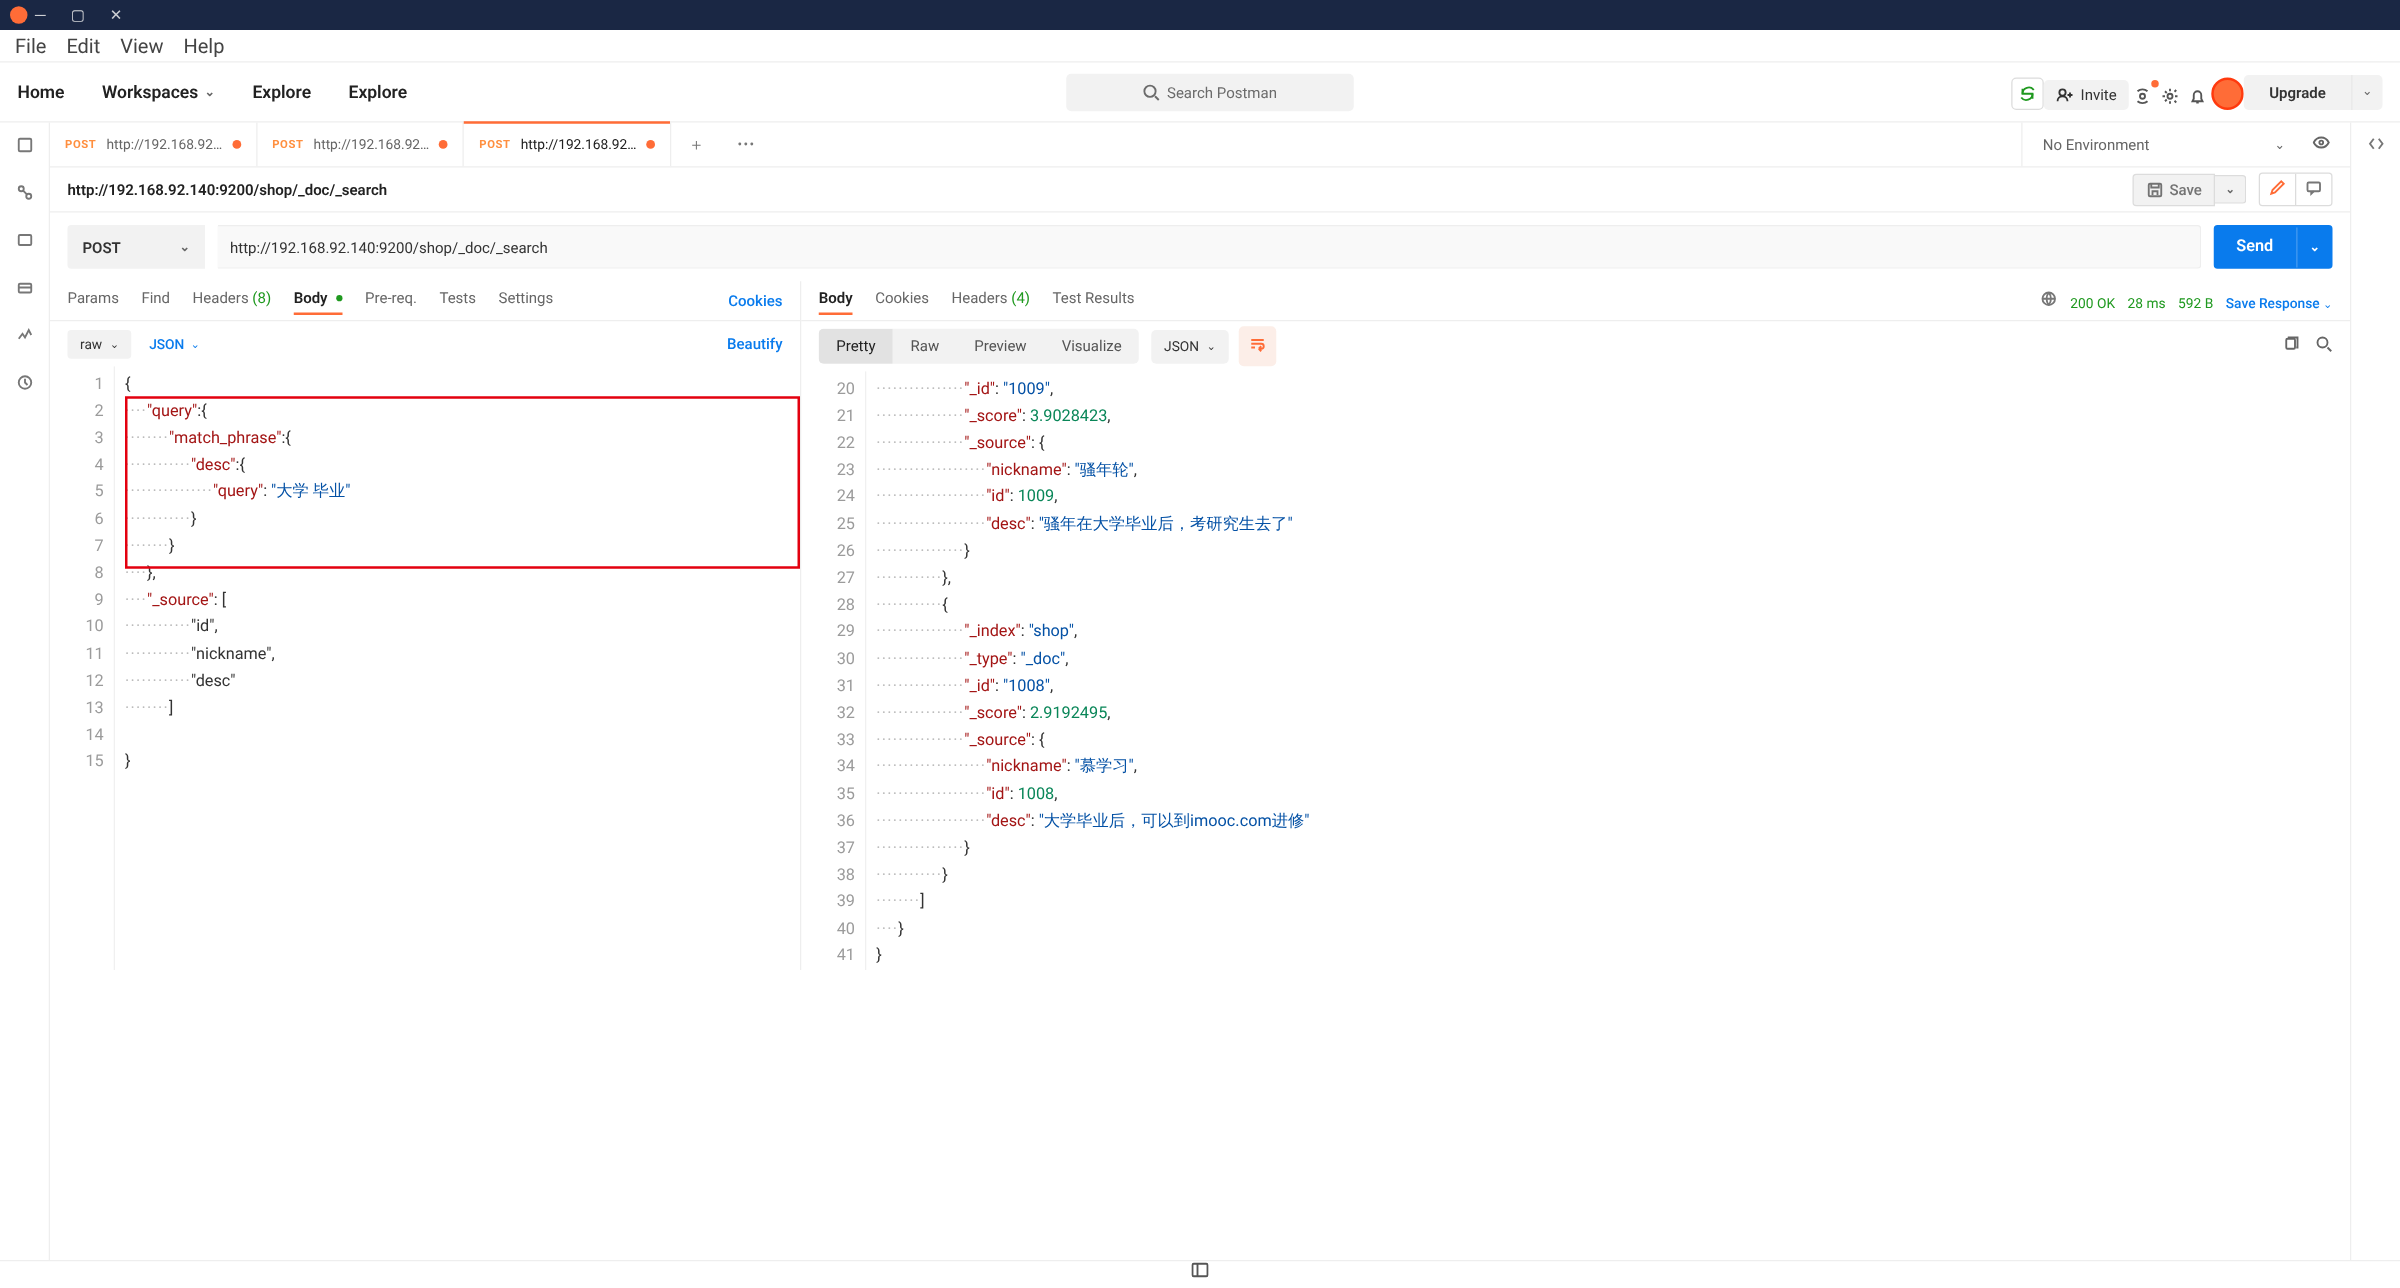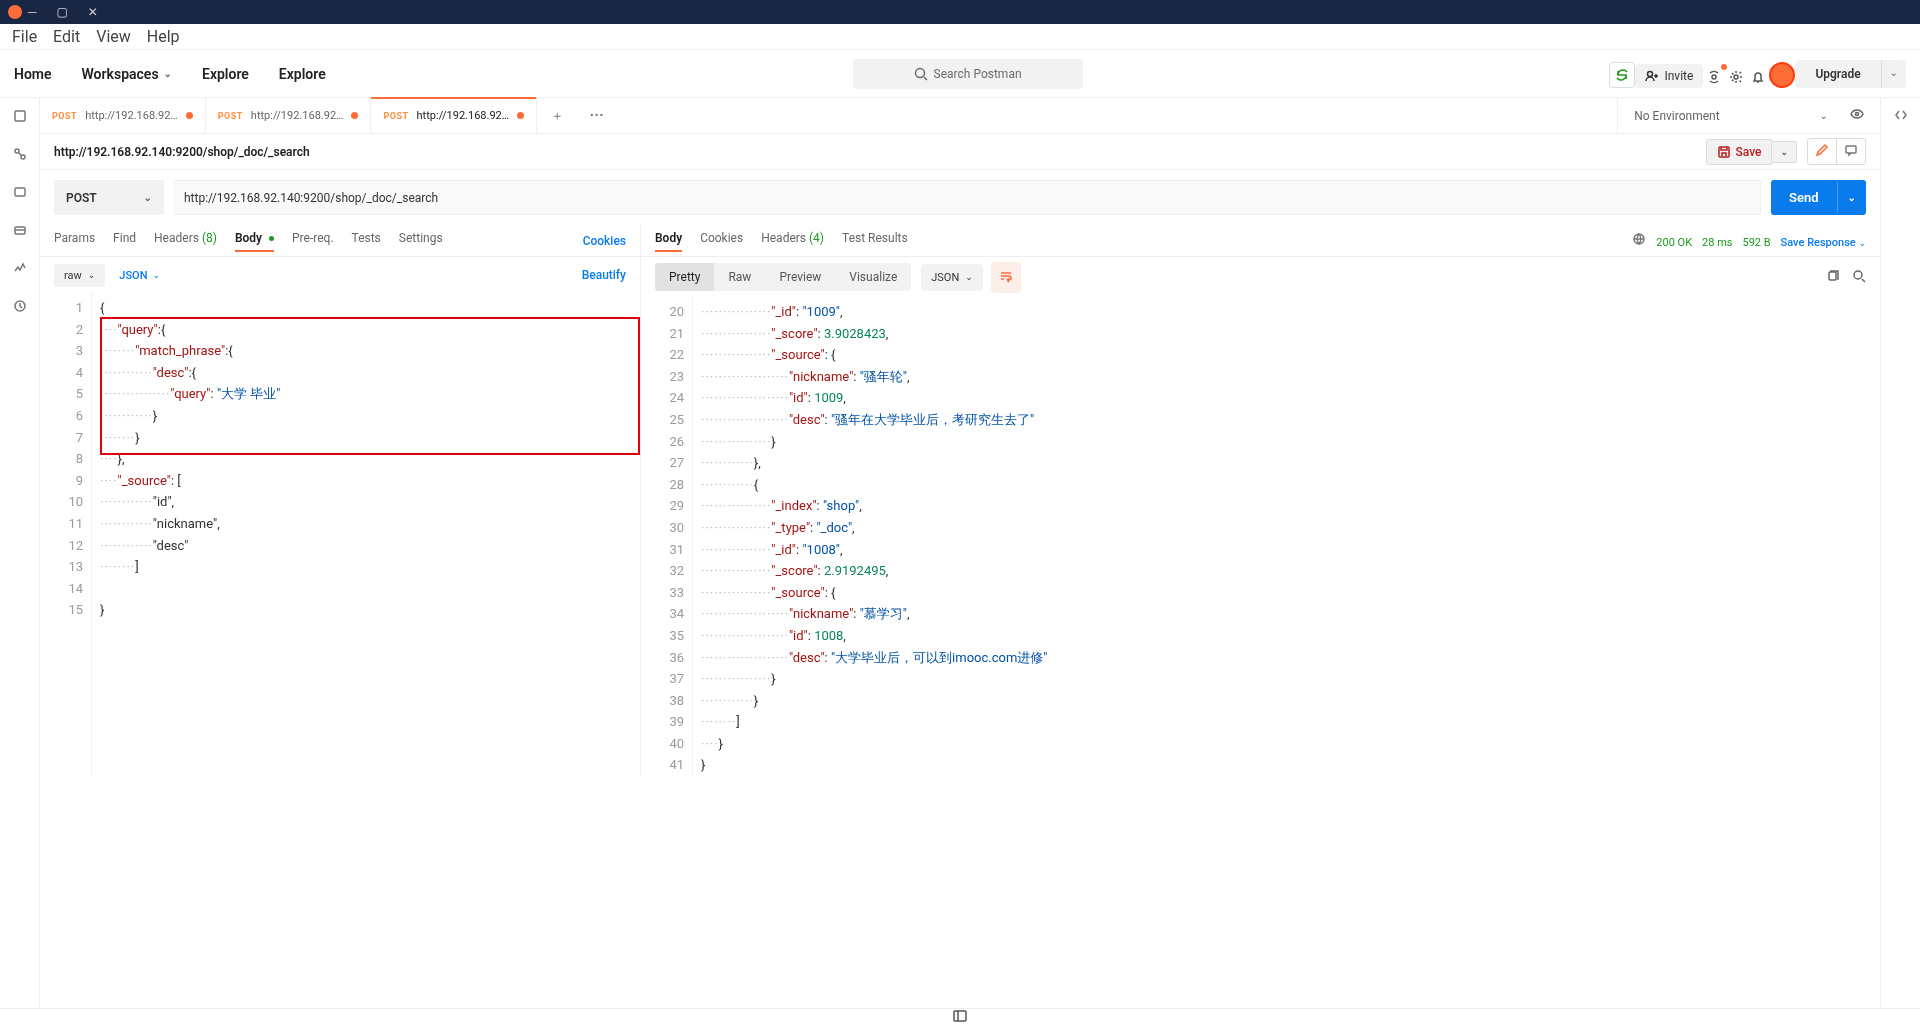--- a/index.html
+++ b/index.html
@@ -50,21 +50,21 @@
 .tab .tabdot { width: 7px; height: 7px; border-radius: 50%; background: #ff6c37; }
 .tabplus { width: 40px; display:flex; align-items:center; justify-content:center; color:#777; cursor:pointer; }
 .tabmore { width: 40px; display:flex; align-items:center; justify-content:center; color:#777; cursor:pointer; font-size:11px; letter-spacing:1px;}
 .envsel { margin-left: auto; display: flex; align-items: center; padding: 0 16px; gap: 100px; color: #666; border-left: 1px solid #eee; font-size: 12px; }
 .envsel .eyeicon { margin-left: 10px; }
 
 
 .titlerow { height: 36px; display: flex; align-items: center; padding: 0 14px; border-bottom: 1px solid #eee; font-size: 12px; font-weight: 600; }
 .titlerow .spacer { flex: 1; }
 .titlerow .savegrp { display: flex; align-items: center; }
-.titlerow .savebtn { display: flex; align-items:center; gap:5px; background: #f2f2f2; border: 1px solid #dcdcdc; border-radius: 3px 0 0 3px; padding: 5px 10px; cursor:pointer; color:#b91c1c; font-weight:500;margin-left:32px;}
+.titlerow .savebtn { display: flex; align-items:center; gap:5px; background: #f2f2f2; border: 1px solid #dcdcdc; border-radius: 3px 0 0 3px; padding: 5px 10px; cursor:pointer; color:#737373; font-weight:500;margin-left:32px;}
 .titlerow .savecaret { background: #f2f2f2; border: 1px solid #dcdcdc; border-left:none; border-radius: 0 3px 3px 0; padding: 5px 8px; cursor:pointer; font-size:9px; color:#666;}
 .titlerow .editbox { margin-left:10px; display:flex; border:1px solid #dcdcdc; border-radius:3px; overflow:hidden;}
 .titlerow .editbox span { padding: 4px 7px; cursor:pointer; color:#777; }
 .titlerow .editbox .pencil { color:#ff6c37; border-right:1px solid #dcdcdc;}
 
 
 .rightbar { width: 40px; border-left: 1px solid #eee; display:flex; flex-direction:column; align-items:center; padding-top:10px; gap:20px; color:#777;}
 
 
 .urlrow { padding: 10px 14px; display: flex; gap: 10px; }

